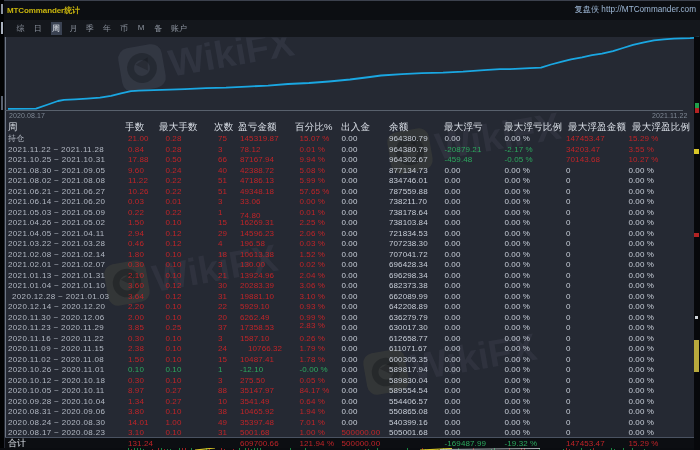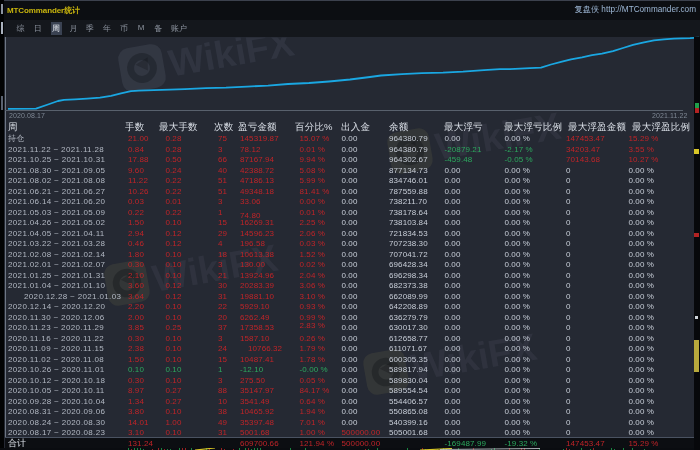--- a/index.html
+++ b/index.html
@@ -137,21 +137,21 @@
 <span class="c w" style="left:389px;top:176.0px">834746.01</span>
 <span class="c w" style="left:444.5px;top:176.0px">0.00</span>
 <span class="c w" style="left:504.5px;top:176.0px">0.00 %</span>
 <span class="c w" style="left:566px;top:176.0px">0</span>
 <span class="c w" style="left:628.5px;top:176.0px">0.00 %</span>
 <span class="c d" style="left:8px;top:186.5px">2021.06.21 ~ 2021.06.27</span>
 <span class="c r" style="left:128px;top:186.5px">10.26</span>
 <span class="c r" style="left:165.5px;top:186.5px">0.22</span>
 <span class="c r" style="left:218px;top:186.5px">51</span>
 <span class="c r" style="left:240px;top:186.5px">49348.18</span>
-<span class="c r" style="left:299.5px;top:186.5px">81.41 %</span>
+<span class="c r" style="left:299.5px;top:186.5px">57.65 %</span>
 <span class="c w" style="left:341.5px;top:186.5px">0.00</span>
 <span class="c w" style="left:389px;top:186.5px">787559.88</span>
 <span class="c w" style="left:444.5px;top:186.5px">0.00</span>
 <span class="c w" style="left:504.5px;top:186.5px">0.00 %</span>
 <span class="c w" style="left:566px;top:186.5px">0</span>
 <span class="c w" style="left:628.5px;top:186.5px">0.00 %</span>
 <span class="c d" style="left:8px;top:197.0px">2021.06.14 ~ 2021.06.20</span>
 <span class="c r" style="left:128px;top:197.0px">0.03</span>
 <span class="c r" style="left:165.5px;top:197.0px">0.01</span>
 <span class="c r" style="left:218px;top:197.0px">3</span>
@@ -228,21 +228,21 @@
 <span class="c r" style="left:165.5px;top:260.0px">0.10</span>
 <span class="c r" style="left:218px;top:260.0px">3</span>
 <span class="c r" style="left:240px;top:260.0px">130.00</span>
 <span class="c r" style="left:299.5px;top:260.0px">0.02 %</span>
 <span class="c w" style="left:341.5px;top:260.0px">0.00</span>
 <span class="c w" style="left:389px;top:260.0px">696428.34</span>
 <span class="c w" style="left:444.5px;top:260.0px">0.00</span>
 <span class="c w" style="left:504.5px;top:260.0px">0.00 %</span>
 <span class="c w" style="left:566px;top:260.0px">0</span>
 <span class="c w" style="left:628.5px;top:260.0px">0.00 %</span>
-<span class="c d" style="left:8px;top:270.5px">2021.01.25 ~ 2021.01.31</span>
+<span class="c d" style="left:8px;top:270.5px">2021.01.13 ~ 2021.01.31</span>
 <span class="c r" style="left:128px;top:270.5px">2.10</span>
 <span class="c r" style="left:165.5px;top:270.5px">0.10</span>
 <span class="c r" style="left:218px;top:270.5px">21</span>
 <span class="c r" style="left:240px;top:270.5px">13924.96</span>
 <span class="c r" style="left:299.5px;top:270.5px">2.04 %</span>
 <span class="c w" style="left:341.5px;top:270.5px">0.00</span>
 <span class="c w" style="left:389px;top:270.5px">696298.34</span>
 <span class="c w" style="left:444.5px;top:270.5px">0.00</span>
 <span class="c w" style="left:504.5px;top:270.5px">0.00 %</span>
 <span class="c w" style="left:566px;top:270.5px">0</span>
@@ -252,21 +252,21 @@
 <span class="c r" style="left:165.5px;top:281.0px">0.12</span>
 <span class="c r" style="left:218px;top:281.0px">30</span>
 <span class="c r" style="left:240px;top:281.0px">20283.39</span>
 <span class="c r" style="left:299.5px;top:281.0px">3.06 %</span>
 <span class="c w" style="left:341.5px;top:281.0px">0.00</span>
 <span class="c w" style="left:389px;top:281.0px">682373.38</span>
 <span class="c w" style="left:444.5px;top:281.0px">0.00</span>
 <span class="c w" style="left:504.5px;top:281.0px">0.00 %</span>
 <span class="c w" style="left:566px;top:281.0px">0</span>
 <span class="c w" style="left:628.5px;top:281.0px">0.00 %</span>
-<span class="c d" style="left:24px;top:291.5px">2020.12.28 ~ 2021.01.03</span>
+<span class="c d" style="left:12px;top:291.5px">2020.12.28 ~ 2021.01.03</span>
 <span class="c r" style="left:128px;top:291.5px">3.64</span>
 <span class="c r" style="left:165.5px;top:291.5px">0.12</span>
 <span class="c r" style="left:218px;top:291.5px">31</span>
 <span class="c r" style="left:240px;top:291.5px">19881.10</span>
 <span class="c r" style="left:299.5px;top:291.5px">3.10 %</span>
 <span class="c w" style="left:341.5px;top:291.5px">0.00</span>
 <span class="c w" style="left:389px;top:291.5px">662089.99</span>
 <span class="c w" style="left:444.5px;top:291.5px">0.00</span>
 <span class="c w" style="left:504.5px;top:291.5px">0.00 %</span>
 <span class="c w" style="left:566px;top:291.5px">0</span>

